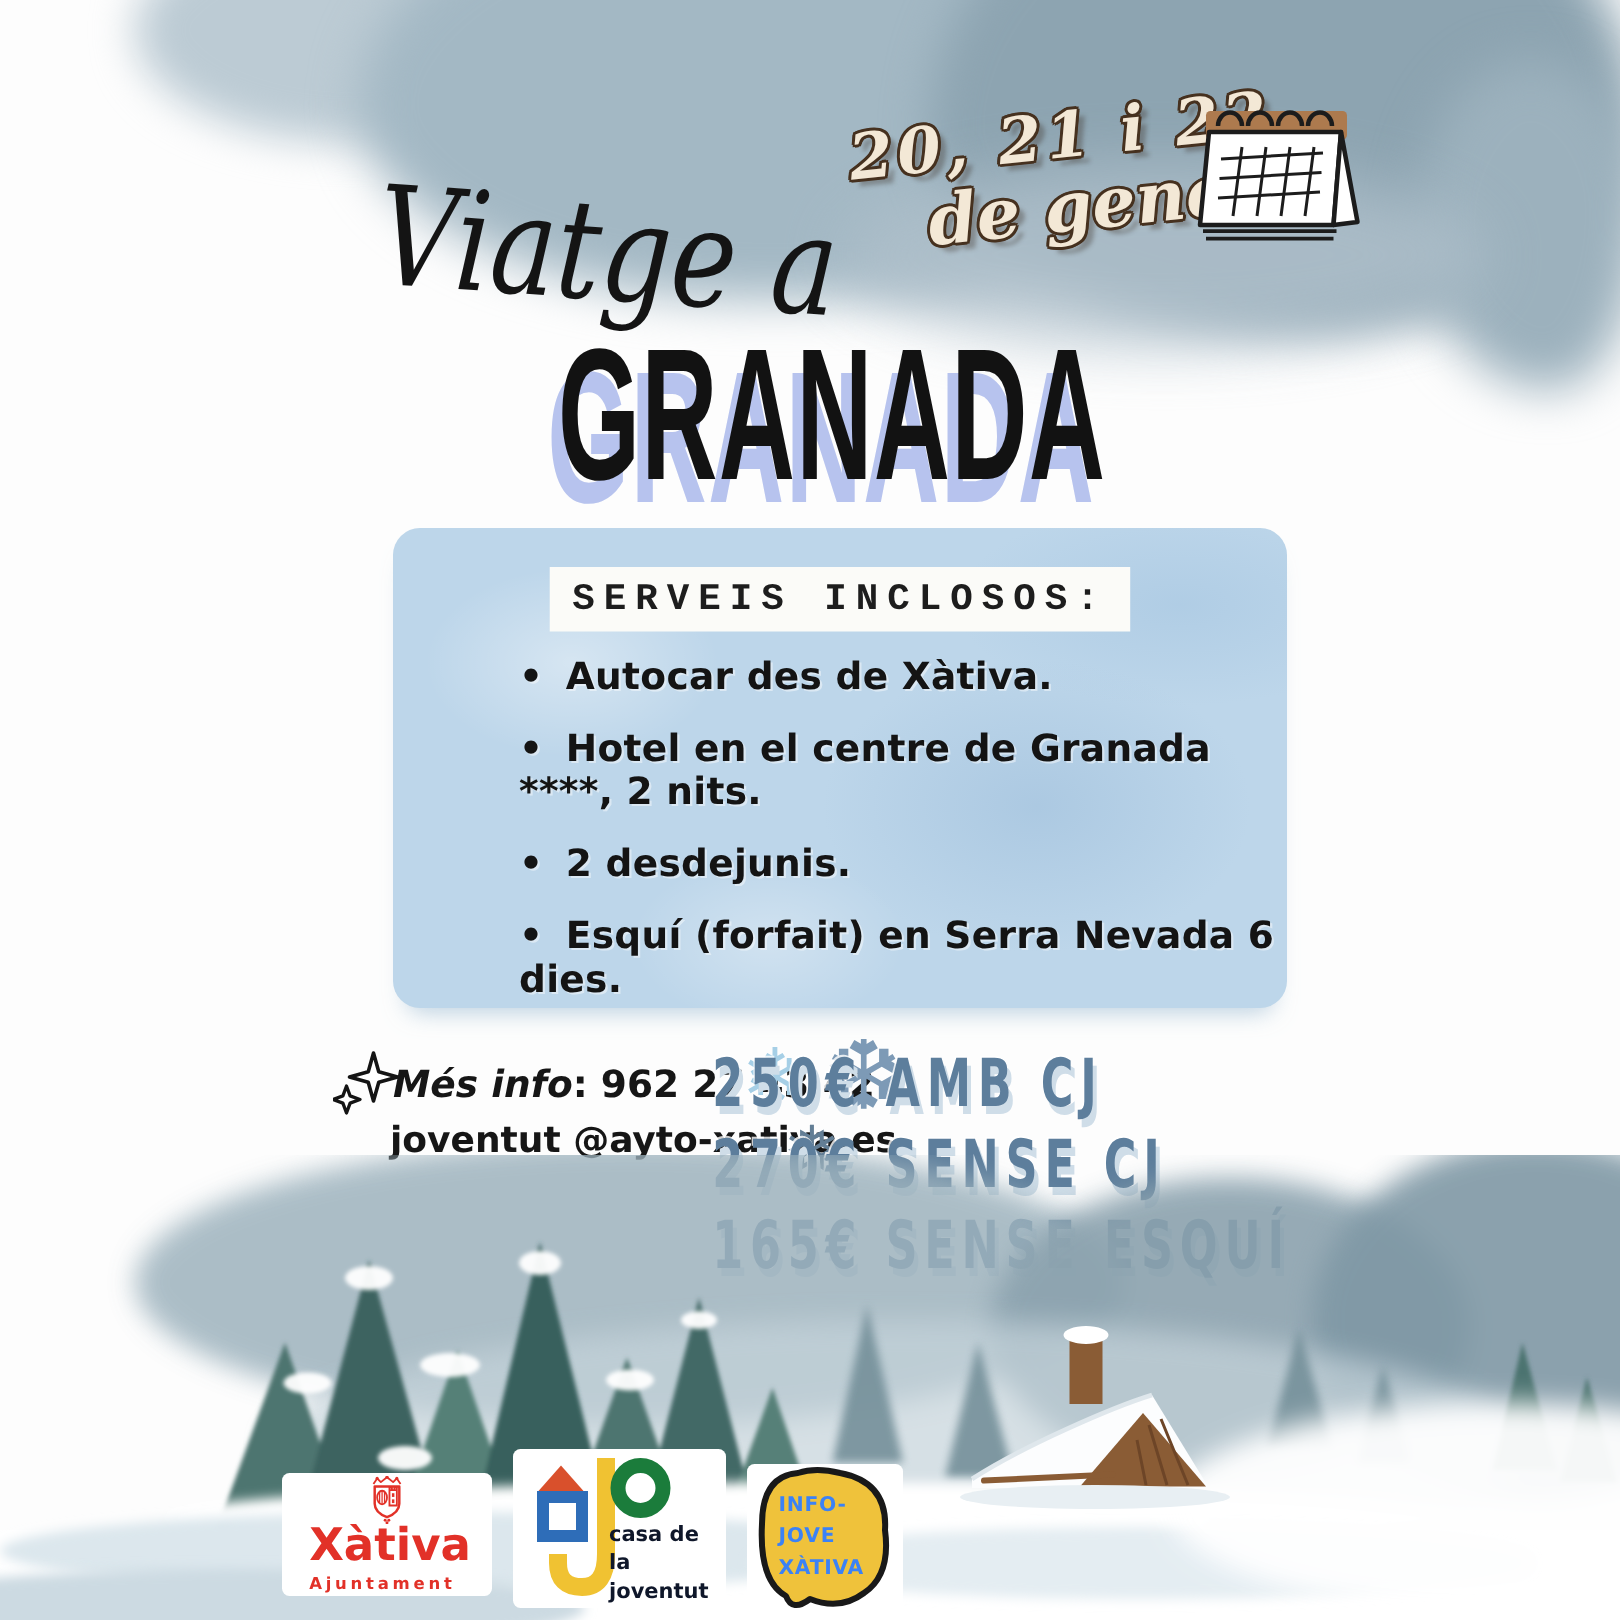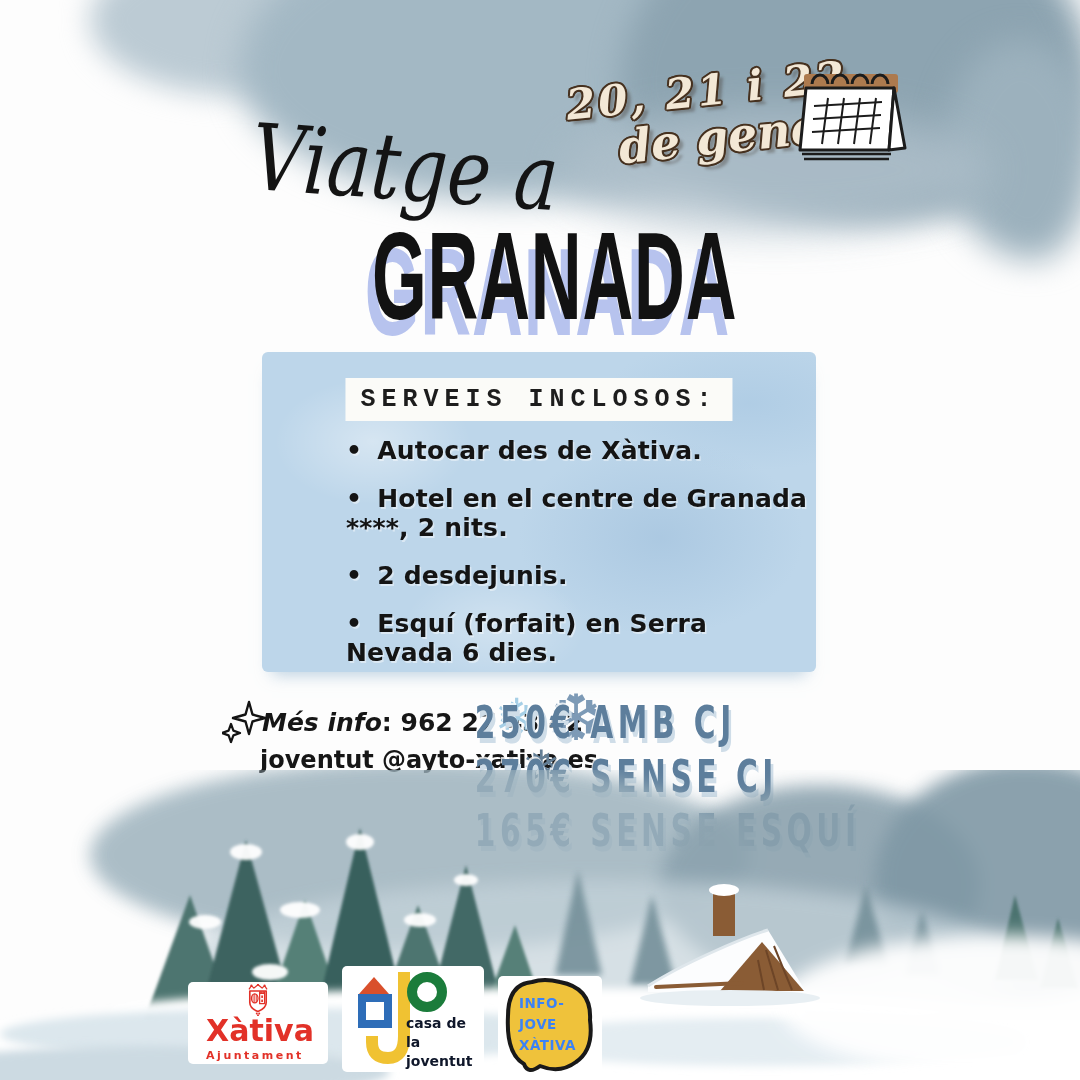--- a/index.html
+++ b/index.html
@@ -32,21 +32,21 @@
   
   .title-script{position:absolute;left:256px;top:104px;font-family:"DejaVu Serif", serif;
                 font-style:italic;font-size:92px;color:#141414;white-space:nowrap;
                 transform:rotate(4deg) scaleX(.8);transform-origin:left top;}
   .title-main{position:absolute;left:372px;top:204px;font-family:"Liberation Sans", sans-serif;
               font-weight:700;font-size:88px;color:#121212;white-space:nowrap;letter-spacing:1px;
               transform:scale(.8,1.42);transform-origin:left top;
               text-shadow:-9px 11px 0 #b7c3ee;}
 
   
-  .services-box{position:absolute;left:262px;top:352px;width:554px;height:320px;border-radius:6px;
+  .services-box{position:absolute;left:262px;top:352px;width:596px;height:320px;border-radius:18px;
       background:
         radial-gradient(140px 90px at 20% 28%, rgba(255,255,255,.38), rgba(255,255,255,0) 70%),
         radial-gradient(190px 130px at 72% 58%, rgba(146,181,213,.40), rgba(146,181,213,0) 75%),
         radial-gradient(130px 80px at 42% 86%, rgba(255,255,255,.30), rgba(255,255,255,0) 70%),
         radial-gradient(200px 90px at 88% 16%, rgba(152,188,219,.35), rgba(152,188,219,0) 75%),
         #bdd6ea;
       box-shadow:0 12px 16px -10px rgba(150,182,208,.7);}
   .services-heading{position:absolute;left:50%;top:26px;transform:translateX(-50%);
       background:#fbfbf8;color:#1d1d1d;font-family:"Liberation Mono", monospace;font-weight:700;
       font-size:25px;letter-spacing:6px;padding:7px 15px;white-space:nowrap;}

